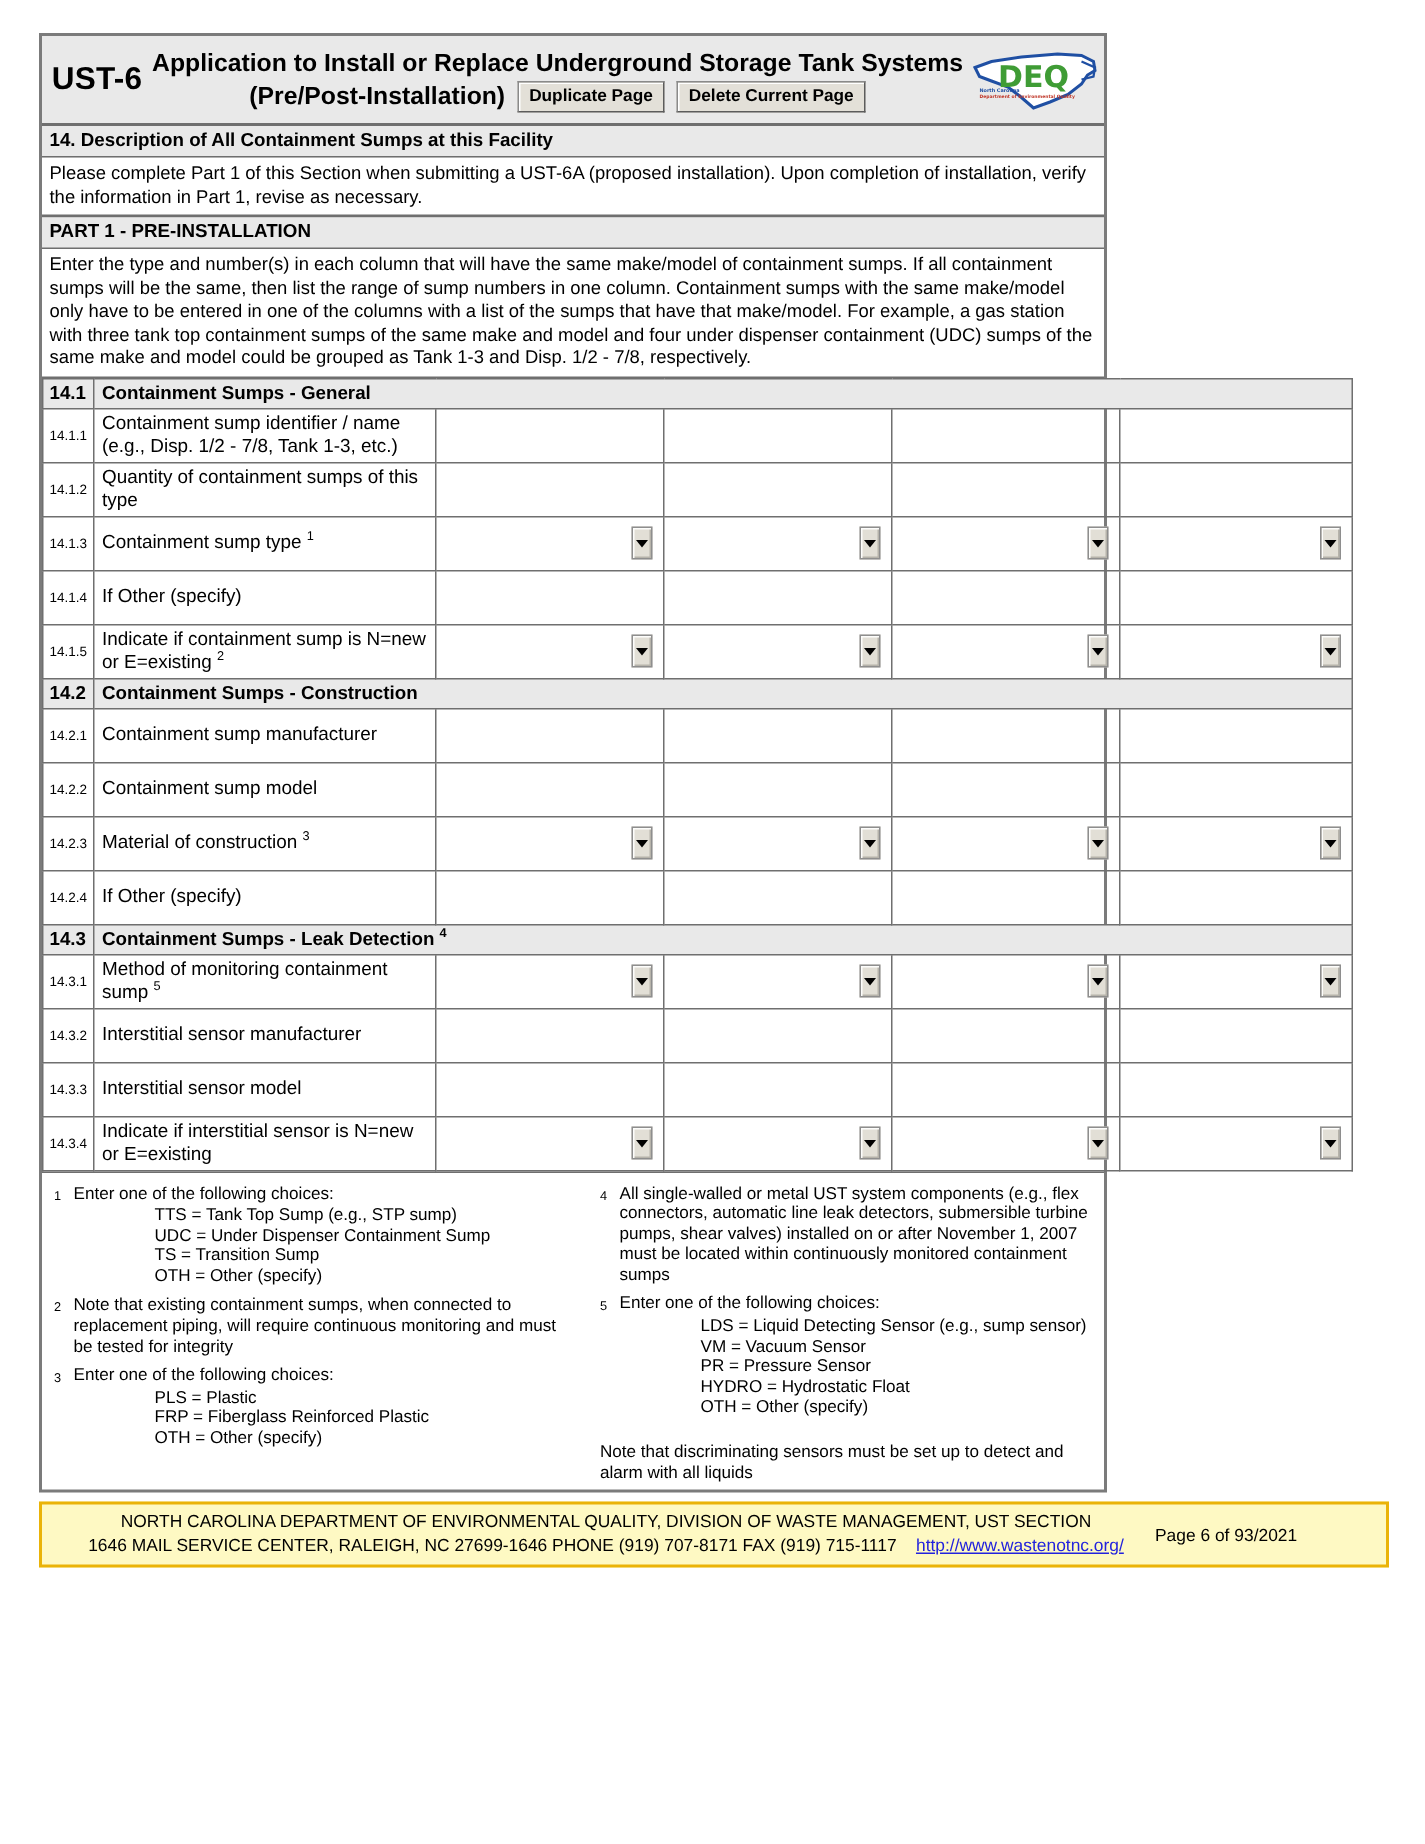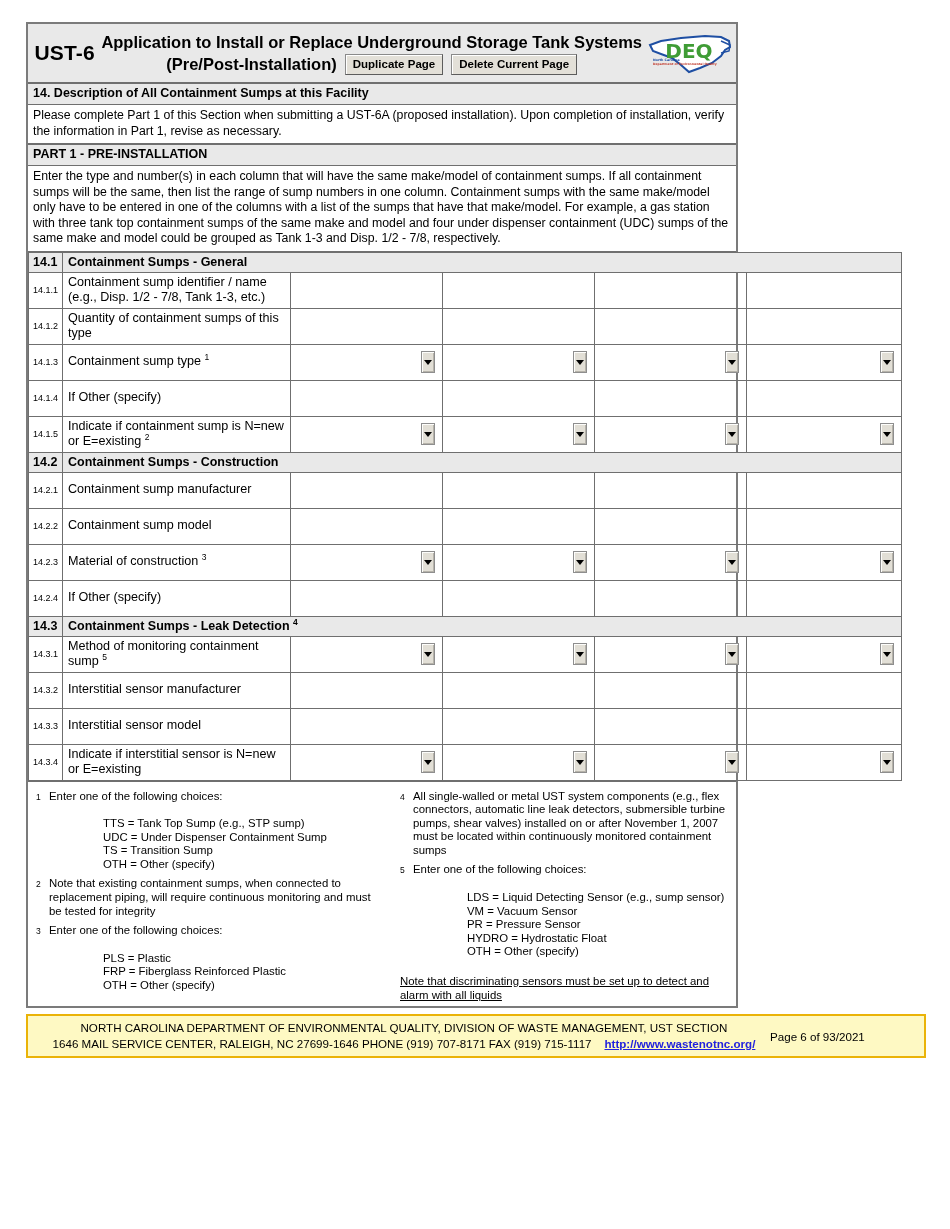--- a/index.html
+++ b/index.html
@@ -209,50 +209,49 @@
     margin-bottom: 6px;
   }
   .note .mk {
     width: 13px;
     flex: 0 0 13px;
     font-size: 8.5px;
     padding-top: 1px;
   }
   .note .bd { flex: 1; }
   .note .choices {
-    margin-top: 14px;
+    margin-top: 1px;
     padding-left: 54px;
   }
   .note .choices div { line-height: 13.6px; }
   .note-plain {
     font-size: 11.4px;
     line-height: 13.6px;
     margin-top: 16px;
-    text-decoration: underline;
   }
 
   
   .footer {
     border: 2px solid #eab308;
     margin-top: 6px;
     display: flex;
     align-items: center;
     background: #fef9c3;
     height: 44px;
     box-sizing: border-box;
     width: 900px;
   }
   .footer-main {
     flex: 1;
     text-align: center;
     font-size: 11.6px;
     line-height: 16px;
     padding-left: 10px;
   }
-  .footer-link { color: #2222dd; text-decoration: underline; font-weight: bold; }
+  .footer-link { color: #2222dd; text-decoration: underline; }
   .footer-page {
     width: 150px;
     font-size: 11.6px;
     display: flex;
     justify-content: flex-start;
     align-items: center;
     padding-right: 4px;
   }
 </style>
 </head>

